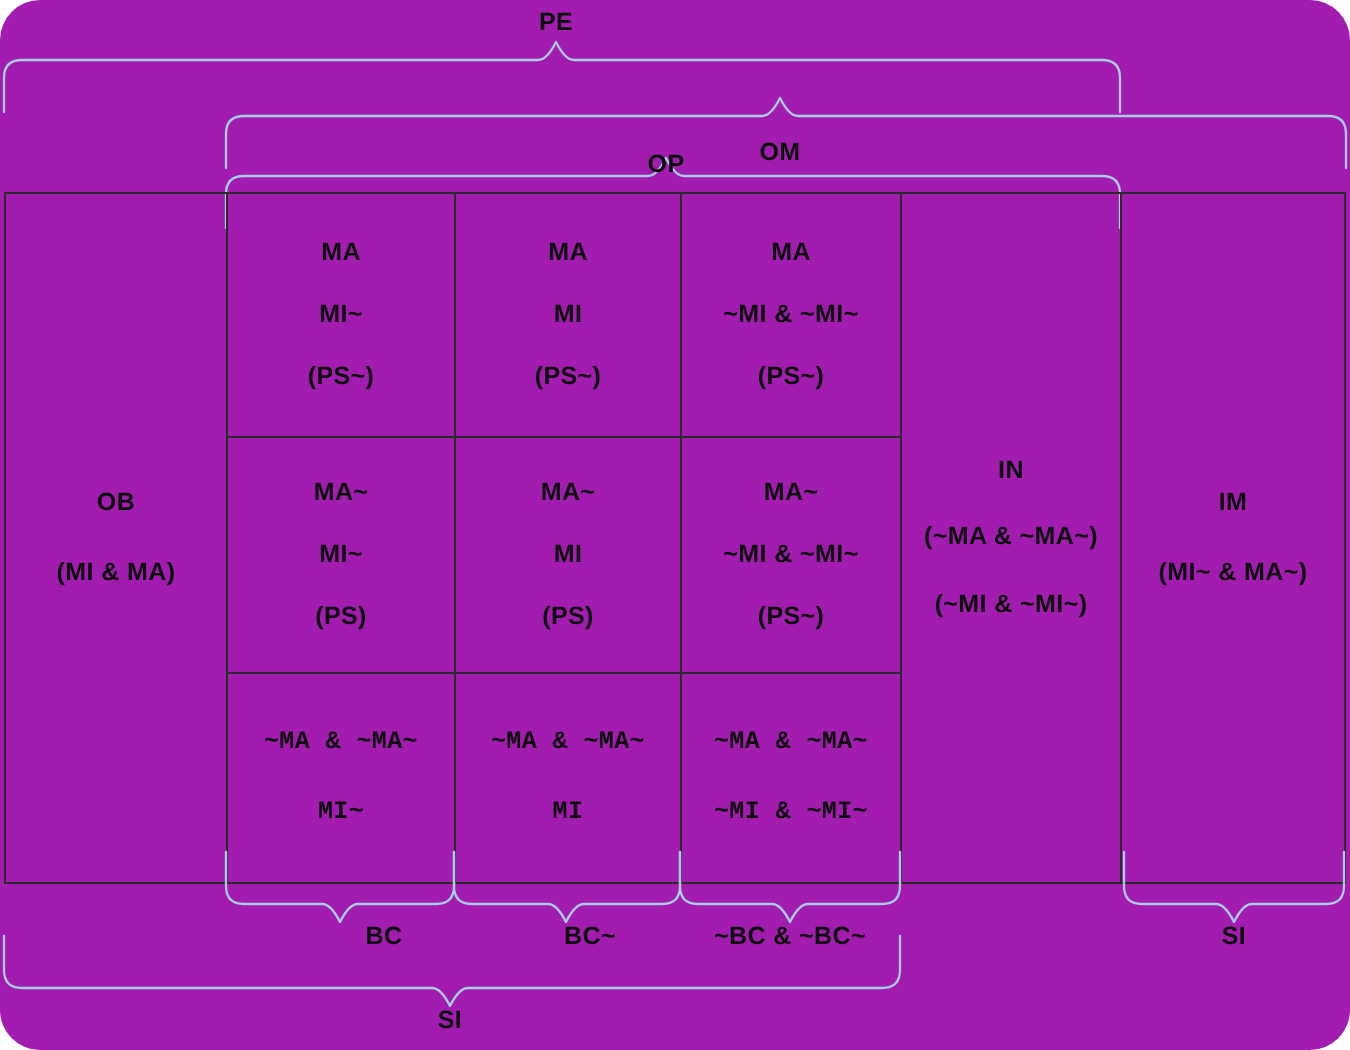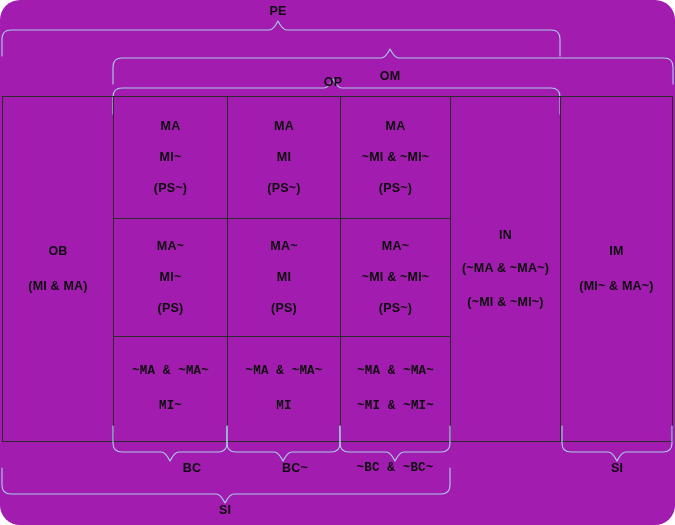--- a/index.html
+++ b/index.html
@@ -213,21 +213,21 @@
         <path d="M 227 -15 L 227 2 Q 227 11 236 11 L 274 11 Q 278.5 11 283 20 Q 287.5 11 292 11 L 331 11 Q 340 11 340 2 L 340 -15"></path>
       </svg>
     </div>
   <div class="brace-label" id="label-bct" style="left:295px;top:461px;">BC~</div>
 
   <div class="brace" id="brace-bcn-el" style="left:0;top:441px;width:675px;height:84px;">
       <svg width="675" height="84" viewBox="0 0 675 84">
         <path d="M 340 -15 L 340 2 Q 340 11 349 11 L 386 11 Q 390.5 11 395 20 Q 399.5 11 404 11 L 441 11 Q 450 11 450 2 L 450 -15"></path>
       </svg>
     </div>
-  <div class="brace-label" id="label-bcn" style="left:395px;top:461px;font-family:Liberation Mono, monospace;">~BC &amp; ~BC~</div>
+  <div class="brace-label" id="label-bcn" style="left:395px;top:461px;">~BC &amp; ~BC~</div>
 
   <div class="brace" id="brace-sir-el" style="left:0;top:441px;width:675px;height:84px;">
       <svg width="675" height="84" viewBox="0 0 675 84">
         <path d="M 562 -15 L 562 2 Q 562 11 571 11 L 608 11 Q 612.5 11 617 20 Q 621.5 11 626 11 L 663 11 Q 672 11 672 2 L 672 -15"></path>
       </svg>
     </div>
   <div class="brace-label" id="label-sir" style="left:617px;top:461px;">SI</div>
 
   <div class="brace" id="brace-siw-el" style="left:0;top:441px;width:675px;height:84px;">
       <svg width="675" height="84" viewBox="0 0 675 84">

